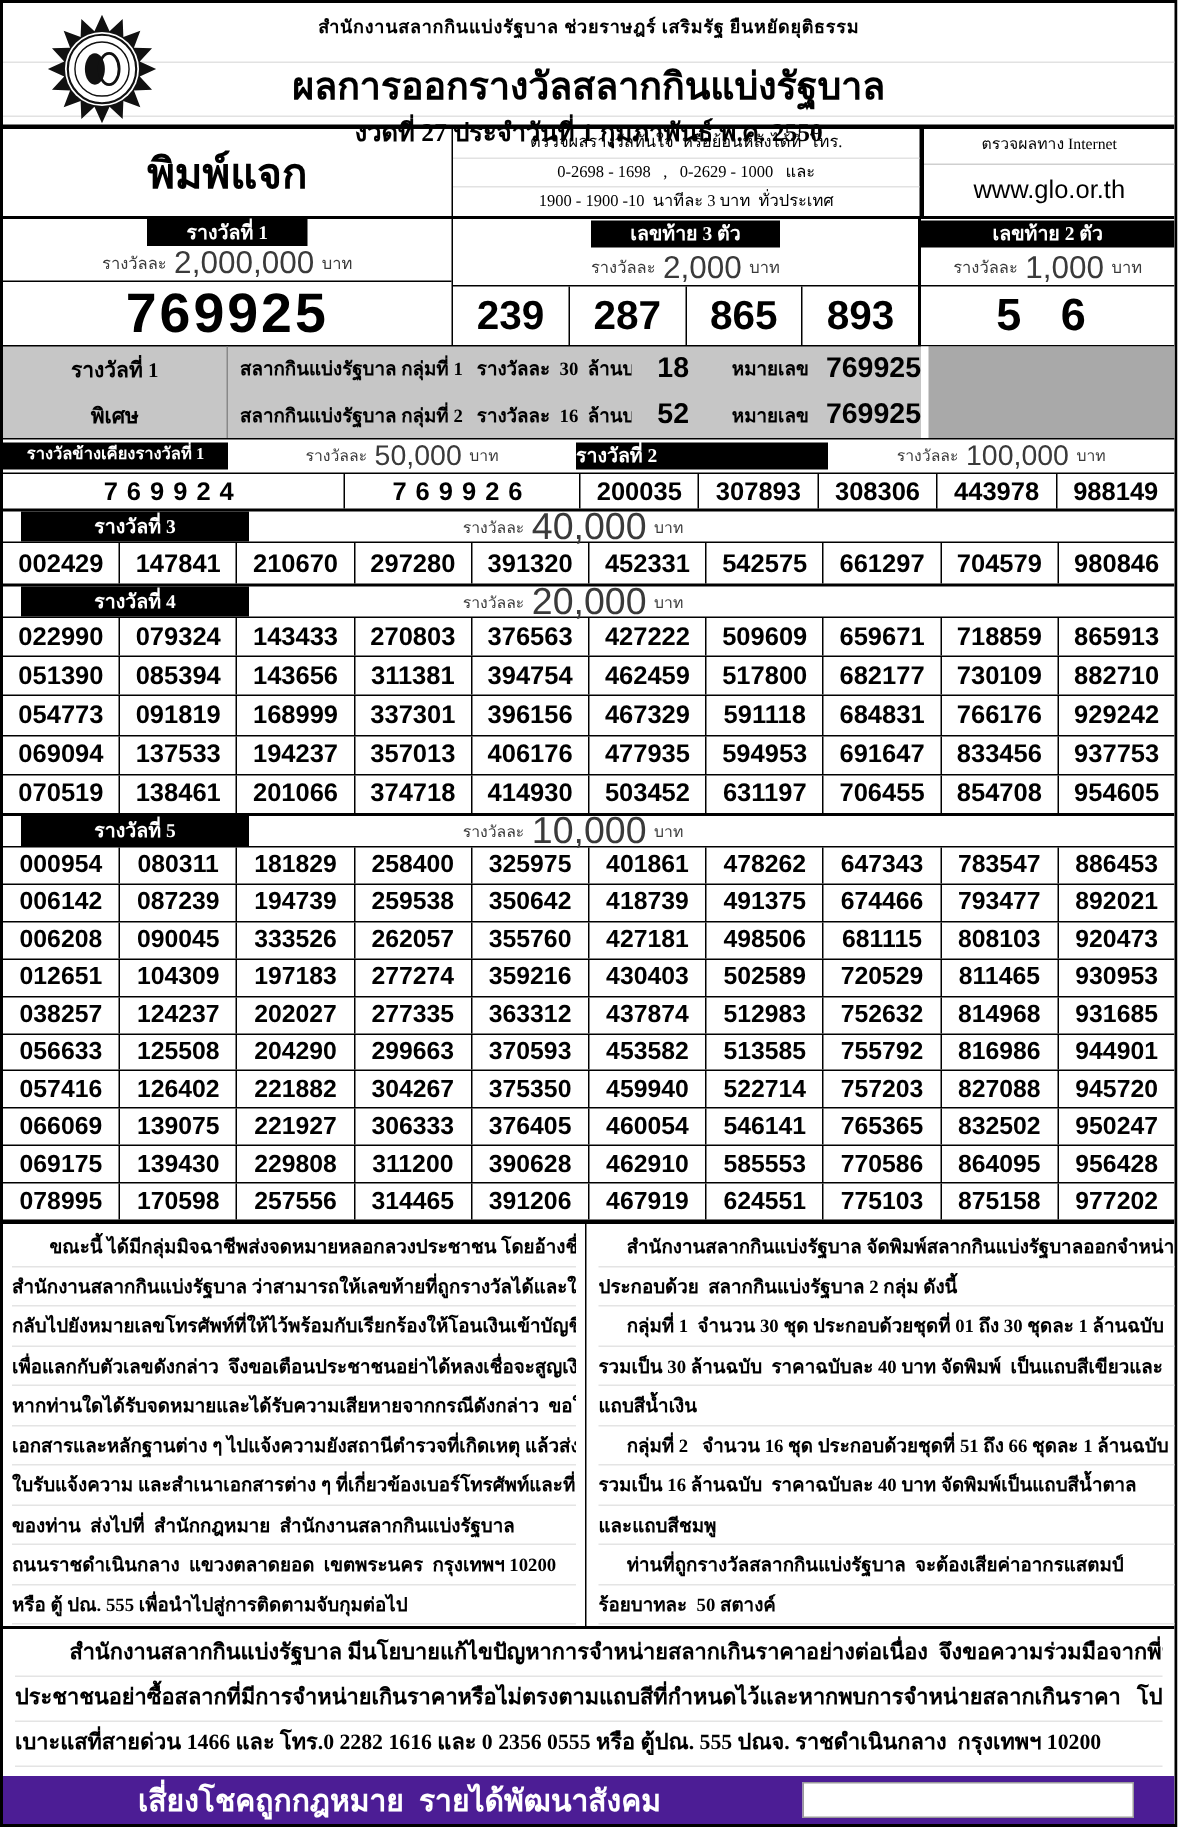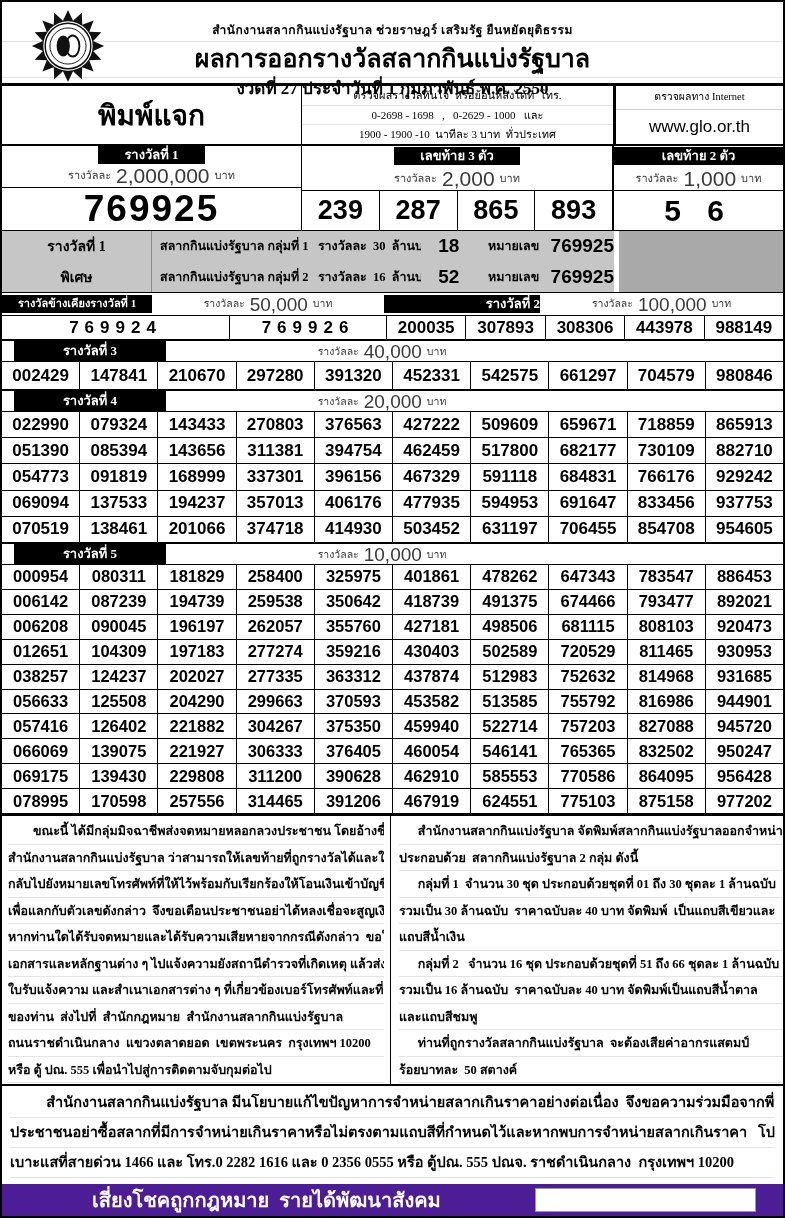--- a/index.html
+++ b/index.html
@@ -4,21 +4,21 @@
 <style>
   * { margin:0; padding:0; box-sizing:border-box; }
   html,body { background:#fff; }
   body { width:785px; font-family:"Liberation Serif", serif; color:#000; }
   #sheet { width:785px; height:1218px; border:2px solid #000; background:#fff; overflow:hidden; position:relative; }
 
   
   #header { height:81px; position:relative; text-align:center; }
   .seal { position:absolute; left:26px; top:6px; width:80px; height:76px; }
   .hline { border-bottom:1px solid #e2e2e2; }
-  .motto { font-size:12px; font-weight:bold; padding-top:18px; height:40px; letter-spacing:.5px; }
+  .motto { font-size:12px; font-weight:bold; padding-top:6px; height:40px; letter-spacing:.5px; }
   .doc-title { font-size:25px; font-weight:bold; height:36px; line-height:34px; }
   .draw-line { font-size:17px; font-weight:bold; height:23px; line-height:21px; }
 
   
   #infobar { height:61px; border-top:3px solid #000; display:flex; }
   .info-c1 { width:300px; border-right:1px solid #000; display:flex; align-items:center; justify-content:center; font-size:28px; font-weight:bold; }
   .info-c2 { width:312px; border-right:1px solid #000; display:flex; flex-direction:column; text-align:center; }
   .info-c2 div { flex:1; font-size:11px; line-height:19px; border-bottom:1px solid #e2e2e2; white-space:pre; overflow:hidden; }
   .info-c2 div:last-child { border-bottom:none; }
   .info-c3 { flex:1; border-left:2px solid #000; display:flex; flex-direction:column; text-align:center; }
@@ -54,40 +54,40 @@
   .sp-numlbl { width:80px; text-align:center; font-size:12.5px; font-weight:bold; }
   .sp-num { flex:1; text-align:center; font-family:"Liberation Sans", sans-serif; font-size:19px; font-weight:bold; }
   .sp-right { flex:1; background:#a9a9a9; border-left:5px solid #fff; }
 
   
   #adjacent { height:47px; border-top:1px solid #000; display:flex; flex-direction:column; }
   .adj-head { height:22px; display:flex; align-items:center; }
   .adj-head .black-label { font-size:11px; padding:0; height:18px; line-height:17px; }
   .adj-lbl1 { width:150px; text-align:center;font-family:Liberation Serif, serif; }
   .adj-amt1 { width:232px; display:flex; align-items:flex-end; justify-content:center; color:#3a3a3a; }
-  .adj-lbl2 { width:156px; text-align:right; font-size:13px !important; }
+  .adj-lbl2 { width:168px; text-align:left; font-size:13px !important; }
   .adj-amt2 { flex:1; display:flex; align-items:flex-end; justify-content:center; color:#3a3a3a; }
   .mini-amt .pre,.mini-amt .suf { font-size:10.5px; padding:0 5px 2px; }
   .mini-amt .val { font-size:19px; line-height:19px; font-family:"Liberation Sans", sans-serif; }
   .adj-nums { flex:1; display:flex; border-top:1px solid #000; font-family:"Liberation Sans", sans-serif; font-weight:bold; }
   .adj-cell { display:flex; align-items:center; justify-content:center; font-size:17px; letter-spacing:6px; border-right:1px solid #000; }
   .adj-c1 { width:228px; } .adj-c2 { width:157px; }
   .p2-cells { flex:1; display:flex; }
   .p2-cells .num-cell { font-size:17px; }
 
   
   .prize-section { display:flex; flex-direction:column; }
   #prize3 { height:50px; border-top:2px solid #000; }
   #prize4 { height:153px; border-top:2px solid #000; }
   #prize5 { height:271px; border-top:2px solid #000; }
   .sec-head { height:20px; position:relative; }
   .sec-head .black-label.wide { position:absolute; left:12px; top:0; width:152px; height:20px; line-height:19px; text-align:center; padding:0; font-size:13px; }
   .sec-amt { position:absolute; left:230px; width:300px; top:0; height:20px; display:flex; align-items:flex-end; justify-content:center; color:#3a3a3a; }
   .sec-amt .pre,.sec-amt .suf { font-size:10.5px; padding:0 5px 1px; }
-  .sec-amt .val { font-size:19px; line-height:19px; font-family:"Liberation Sans", sans-serif; }
+  .sec-amt .val { font-size:25px; line-height:19px; font-family:"Liberation Sans", sans-serif; }
   .grid-rows { flex:1; display:flex; flex-direction:column; }
   .grid-row { flex:1; display:flex; border-top:1px solid #000; }
   .num-cell { flex:1; display:flex; align-items:center; justify-content:center; font-family:"Liberation Sans", sans-serif; font-weight:bold; font-size:17px; border-right:1px solid #000; overflow:hidden; }
   .num-cell:last-child { border-right:none; }
   #prize5 .num-cell { font-size:16.5px; }
 
   
   #notices { height:271px; border-top:3px solid #000; display:flex; }
   .notice-left { width:389px; border-right:1px solid #000; padding:2px 6px 0; }
   .notice-right { flex:1; padding:2px 8px 0; }
@@ -359,21 +359,21 @@
           <div class="num-cell">350642</div>
           <div class="num-cell">418739</div>
           <div class="num-cell">491375</div>
           <div class="num-cell">674466</div>
           <div class="num-cell">793477</div>
           <div class="num-cell">892021</div>
         </div>
         <div class="grid-row">
           <div class="num-cell">006208</div>
           <div class="num-cell">090045</div>
-          <div class="num-cell">196197</div>
+          <div class="num-cell">333526</div>
           <div class="num-cell">262057</div>
           <div class="num-cell">355760</div>
           <div class="num-cell">427181</div>
           <div class="num-cell">498506</div>
           <div class="num-cell">681115</div>
           <div class="num-cell">808103</div>
           <div class="num-cell">920473</div>
         </div>
         <div class="grid-row">
           <div class="num-cell">012651</div>

